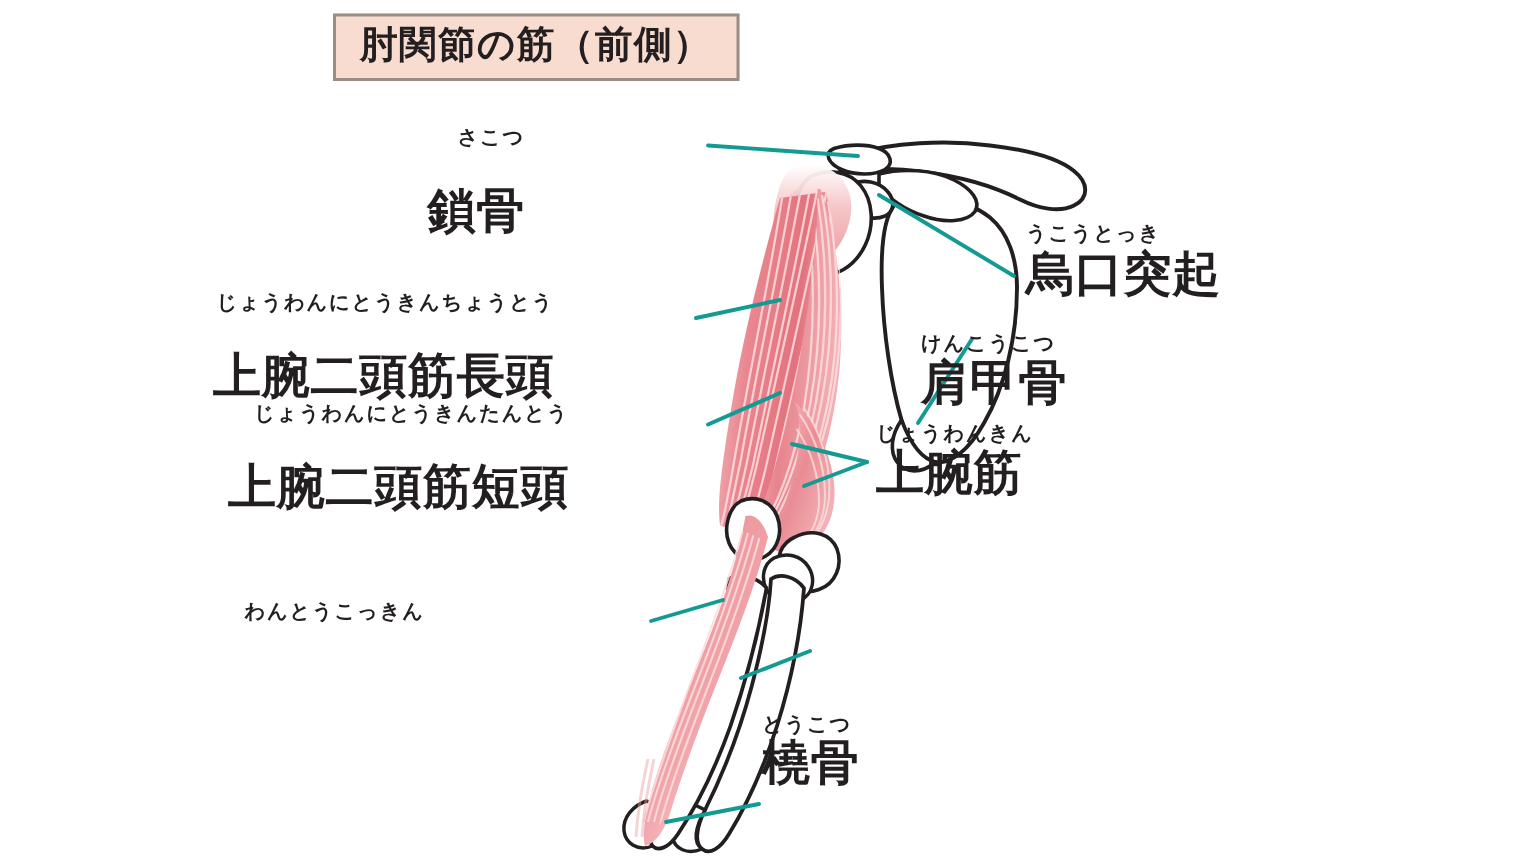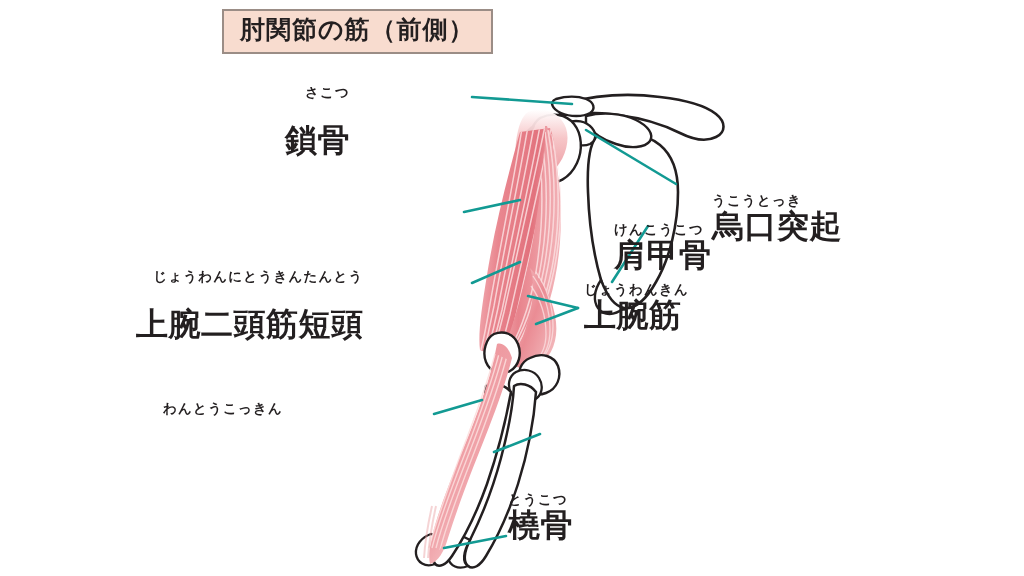--- a/index.html
+++ b/index.html
@@ -254,44 +254,48 @@
 
   <div class="title-box">
     <span class="title-text">肘関節の筋（前側）</span>
   </div>
 
   <div class="label lefty" style="left:285px;top:62px;">
     <span class="furi">さこつ</span>
     <span class="main">鎖骨</span>
   </div>
 
-
-  <div class="label lefty" style="left:136px;top:246px;">
+  <div class="label lefty" style="left:142px;top:172px;">
+    <span class="furi">じょうわんにとうきんちょうとう</span>
+    <span class="main">上腕二頭筋長頭</span>
+  </div>
+
+  <div class="label lefty" style="left:152px;top:246px;">
     <span class="furi">じょうわんにとうきんたんとう</span>
     <span class="main">上腕二頭筋短頭</span>
   </div>
 
   <div class="label lefty" style="left:163px;top:378px;">
     <span class="furi">わんとうこっきん</span>
   </div>
 
-  <div class="label right" style="left:712px;top:150px;margin-top:44px;">
+  <div class="label right" style="left:684px;top:150px;">
     <span class="furi">うこうとっき</span>
     <span class="main">烏口突起</span>
   </div>
 
   <div class="label right" style="left:614px;top:223px;">
     <span class="furi">けんこうこつ</span>
     <span class="main">肩甲骨</span>
   </div>
 
   <div class="label right" style="left:584px;top:283px;">
     <span class="furi">じょうわんきん</span>
     <span class="main">上腕筋</span>
   </div>
 
 
-  <div class="label right" style="left:508px;top:493px;">
+  <div class="label right" style="left:508px;top:478px;font-family:Liberation Mono, monospace;">
     <span class="furi">とうこつ</span>
     <span class="main">橈骨</span>
   </div>
 
 </div>
 
 </body></html>

